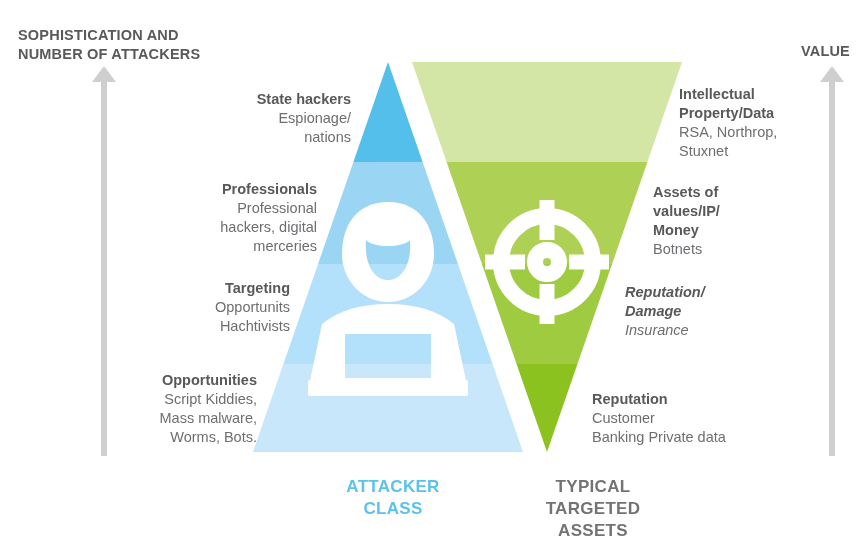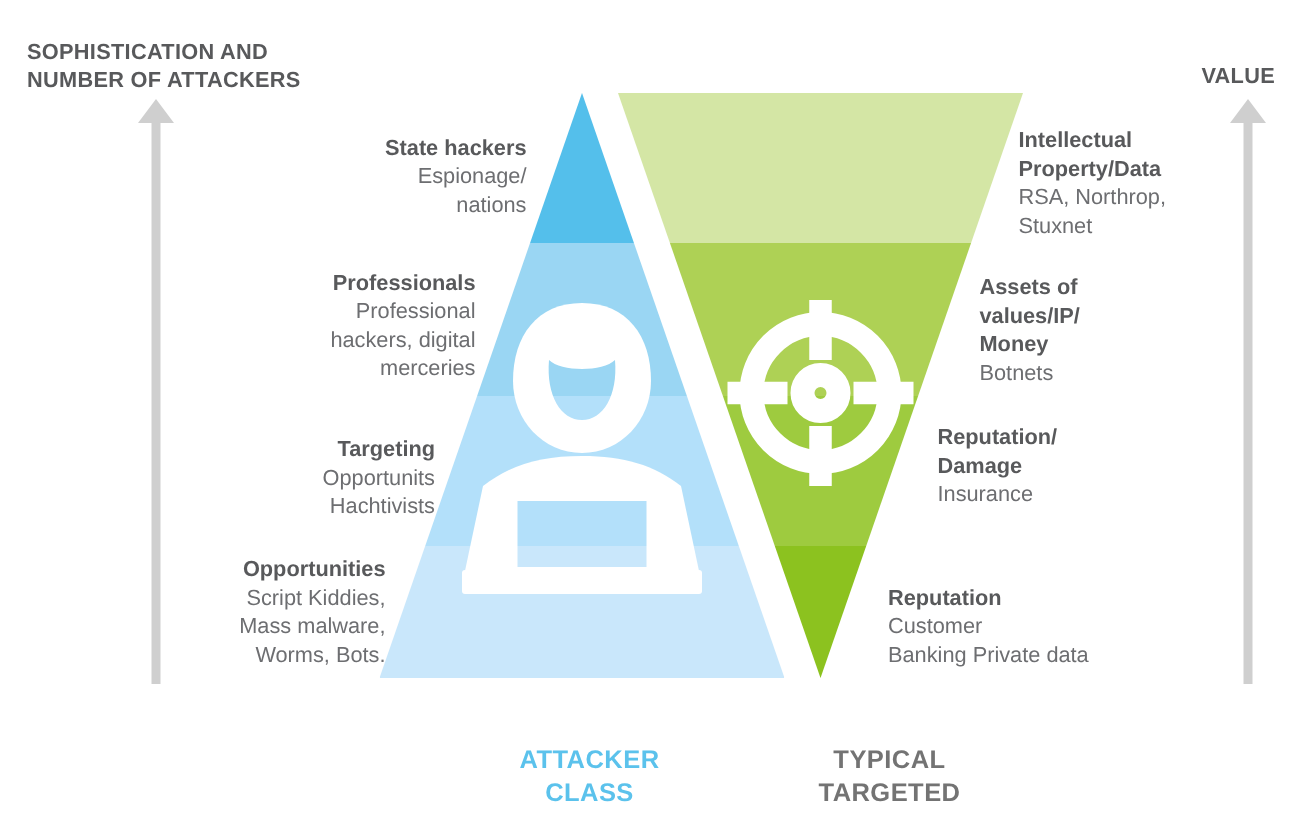--- a/index.html
+++ b/index.html
@@ -73,37 +73,36 @@
   }
   .side-label .title {
     font-weight: bold;
     color: #58595b;
   }
   .side-label.left  { text-align: right; }
   .side-label.right { text-align: left; }
 
   #lbl-state        { right: 513px; top: 90px;  width: 260px; }
   #lbl-professional { right: 547px; top: 180px; width: 260px; }
-  #lbl-targeting    { right: 574px; top: 279px; width: 260px; margin-top: 12px; }
+  #lbl-targeting    { right: 574px; top: 279px; width: 260px; }
   #lbl-opportunity  { right: 607px; top: 371px; width: 260px; }
 
   #lbl-intellectual { left: 679px; top: 85px;  width: 180px; }
   #lbl-assets       { left: 653px; top: 183px; width: 200px; }
-  #lbl-reputation   { left: 625px; top: 283px; width: 210px; }
+  #lbl-reputation   { left: 625px; top: 283px; width: 210px; font-style: italic; }
   #lbl-credentials  { left: 592px; top: 390px; width: 250px; }
 
   
   .bottom-caption {
     position: absolute;
     font-size: 17px;
     font-weight: bold;
     line-height: 22px;
     letter-spacing: 0.3px;
     text-align: center;
-    margin-top: 20px;
   }
   #caption-attacker {
     left: 303px; top: 476px; width: 180px;
     color: #5bc2ec;
   }
   #caption-assets {
     left: 498px; top: 476px; width: 190px;
     color: #737373;
   }
 </style>

